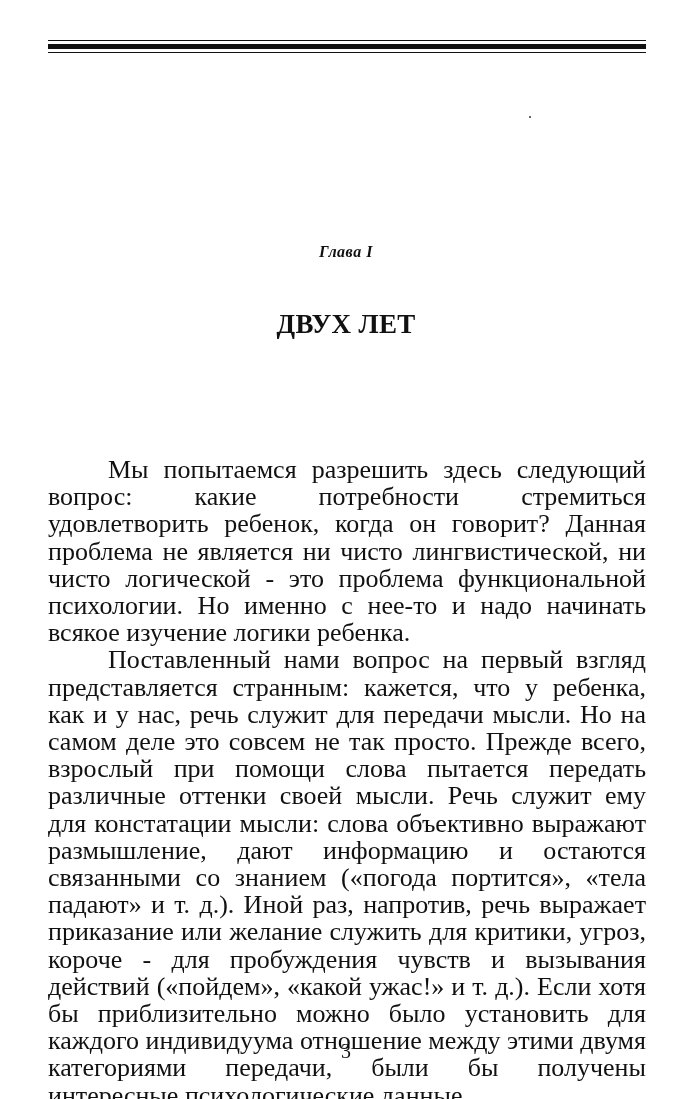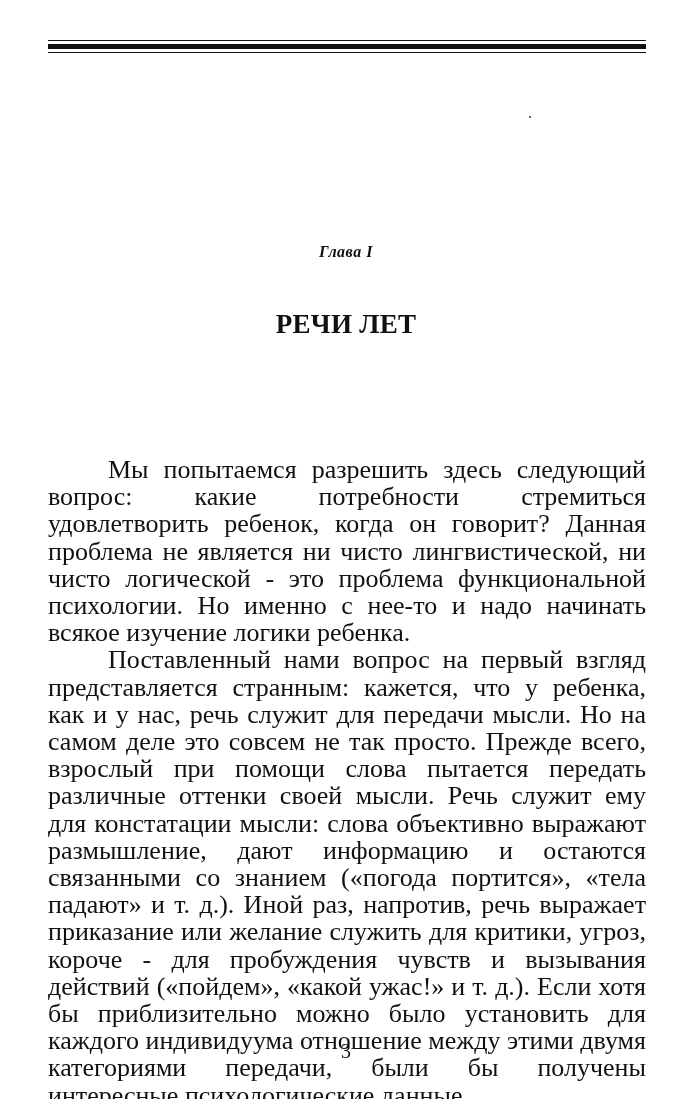--- a/index.html
+++ b/index.html
@@ -100,21 +100,21 @@
   <div class="rule-thin-top"></div>
   <div class="rule-thick"></div>
   <div class="rule-thin-bottom"></div>
 </div>
 
 <div class="speck"></div>
 
 <div class="chapter-label">Глава I</div>
 
 <div class="chapter-title">
-  <span>РЕЧИ ЛЕТ</span>
+  <span>ДВУХ ЛЕТ</span>
 </div>
 
 <div class="body-text">
   <p>Мы попытаемся разрешить здесь следующий вопрос: какие потребности стремиться удовлетворить ребенок, когда он говорит? Данная проблема не является ни чисто лингвистической, ни чисто логической - это проблема функциональной психологии. Но именно с нее-то и надо начинать всякое изучение логики ребенка.</p>
   <p>Поставленный нами вопрос на первый взгляд представляется странным: кажется, что у ребенка, как и у нас, речь служит для передачи мысли. Но на самом деле это совсем не так просто. Прежде всего, взрослый при помощи слова пытается передать различные оттенки своей мысли. Речь служит ему для констатации мысли: слова объективно выражают размышление, дают информацию и остаются связанными со знанием («погода портится», «тела падают» и т. д.). Иной раз, напротив, речь выражает приказание или желание служить для критики, угроз, короче - для пробуждения чувств и вызывания действий («пойдем», «какой ужас!» и т. д.). Если хотя бы приблизительно можно было установить для каждого индивидуума отношение между этими двумя категориями передачи, были бы получены интересные психологические данные.</p>
 </div>
 
 <div class="page-number">3</div>
 
 </body></html>

